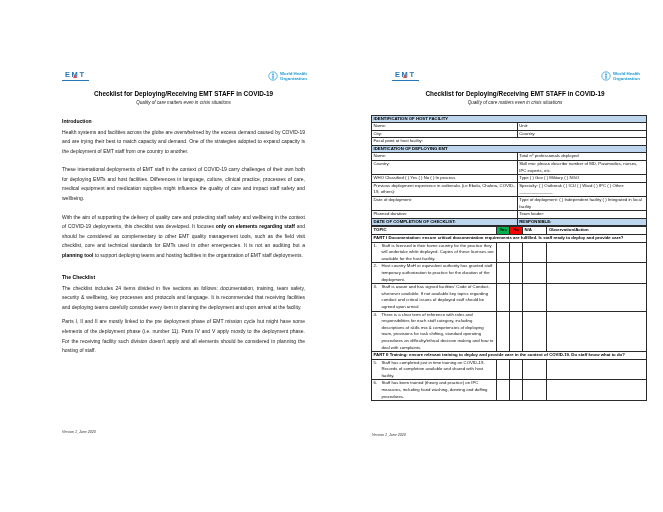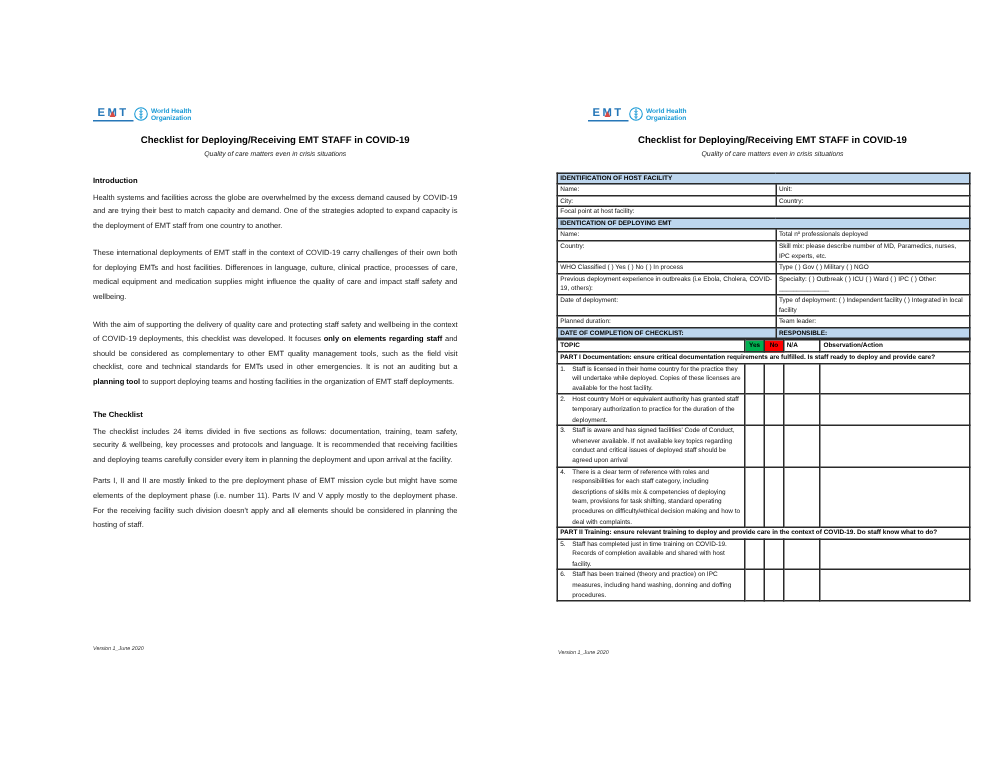--- a/index.html
+++ b/index.html
@@ -3,21 +3,21 @@
 <meta charset="utf-8">
 <style>
   html,body{margin:0;padding:0;background:#ffffff;}
   .canvas{position:relative;width:663px;height:512px;background:#ffffff;overflow:hidden;
           font-family:"Liberation Sans", sans-serif;color:#1a1a1a;}
   .page{position:absolute;top:25px;height:462px;background:#fff;}
   .page-left{left:36px;width:295px;}
   .page-right{left:368px;width:294px;}
 
   
-  .hdr{display:flex;justify-content:flex-start;align-items:flex-start;}
+  .hdr{display:flex;justify-content:space-between;align-items:flex-start;}
   .page-left .hdr{margin:46px 24px 0 26px;}
   .page-right .hdr{margin:46px 22px 0 24px;}
   .emt-logo{position:relative;color:#2677b8;font-weight:bold;font-size:7.5px;
             letter-spacing:1.6px;border-bottom:1px solid #2677b8;padding:0 3px 1px 3px;line-height:8px;}
   .emt-tri{position:absolute;left:11px;top:2.5px;width:0;height:0;
            border-left:2px solid transparent;border-right:2px solid transparent;
            border-bottom:4px solid #d94a43;}
   .who{display:flex;align-items:center;gap:2px;}
   .who-text{color:#1899d5;font-size:4.4px;line-height:5px;font-weight:bold;}
 

